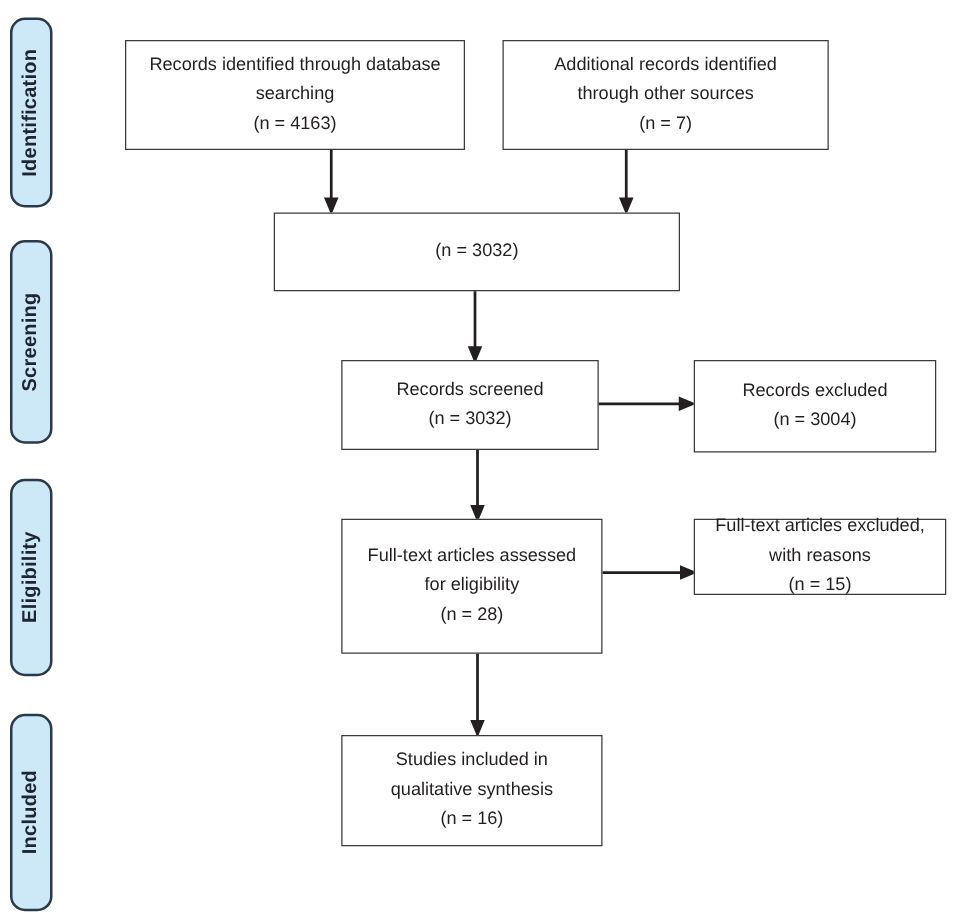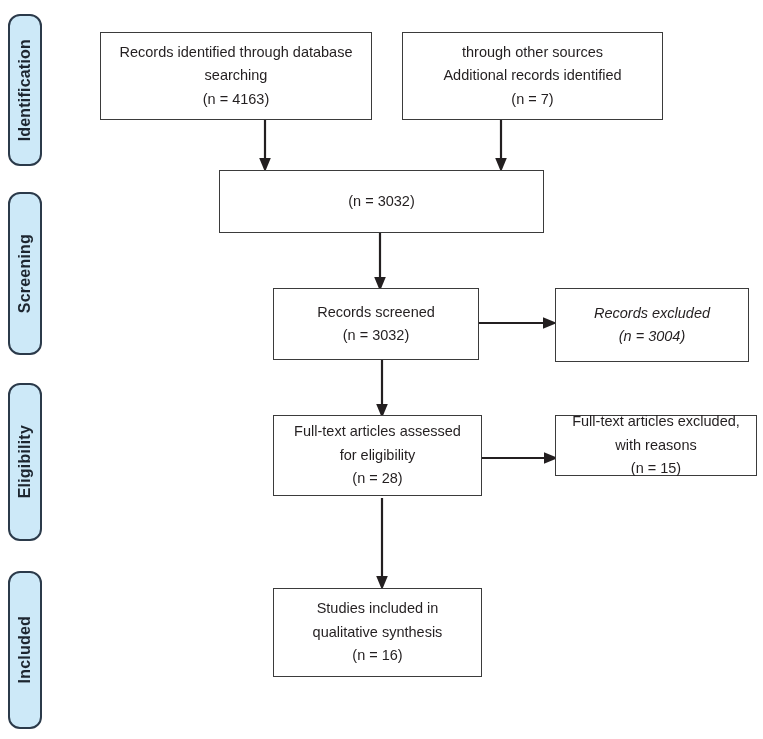--- a/index.html
+++ b/index.html
@@ -136,40 +136,40 @@
     </svg>
   </div>
 
   <div class="flow-box" style="left:100px; top:32px; width:272px; height:88px;">
     <div class="flow-line">Records identified through database</div>
     <div class="flow-line">searching</div>
     <div class="flow-line">(n = 4163)</div>
   </div>
 
   <div class="flow-box" style="left:402px; top:32px; width:261px; height:88px;">
+    <div class="flow-line">Additional records identified</div>
     <div class="flow-line">through other sources</div>
-    <div class="flow-line">Additional records identified</div>
     <div class="flow-line">(n = 7)</div>
   </div>
 
   <div class="flow-box" style="left:219px; top:170px; width:325px; height:63px;">
     <div class="flow-line">(n = 3032)</div>
   </div>
 
   <div class="flow-box" style="left:273px; top:288px; width:206px; height:72px;">
     <div class="flow-line">Records screened</div>
     <div class="flow-line">(n = 3032)</div>
   </div>
 
-  <div class="flow-box" style="left:555px; top:288px; width:194px; height:74px;font-style:italic;">
+  <div class="flow-box" style="left:555px; top:288px; width:194px; height:74px;">
     <div class="flow-line">Records excluded</div>
     <div class="flow-line">(n = 3004)</div>
   </div>
 
-  <div class="flow-box" style="left:273px; top:415px; width:209px; height:81px;">
+  <div class="flow-box" style="left:273px; top:415px; width:209px; height:108px;">
     <div class="flow-line">Full-text articles assessed</div>
     <div class="flow-line">for eligibility</div>
     <div class="flow-line">(n = 28)</div>
   </div>
 
   <div class="flow-box" style="left:555px; top:415px; width:202px; height:61px;">
     <div class="flow-line">Full-text articles excluded,</div>
     <div class="flow-line">with reasons</div>
     <div class="flow-line">(n = 15)</div>
   </div>

